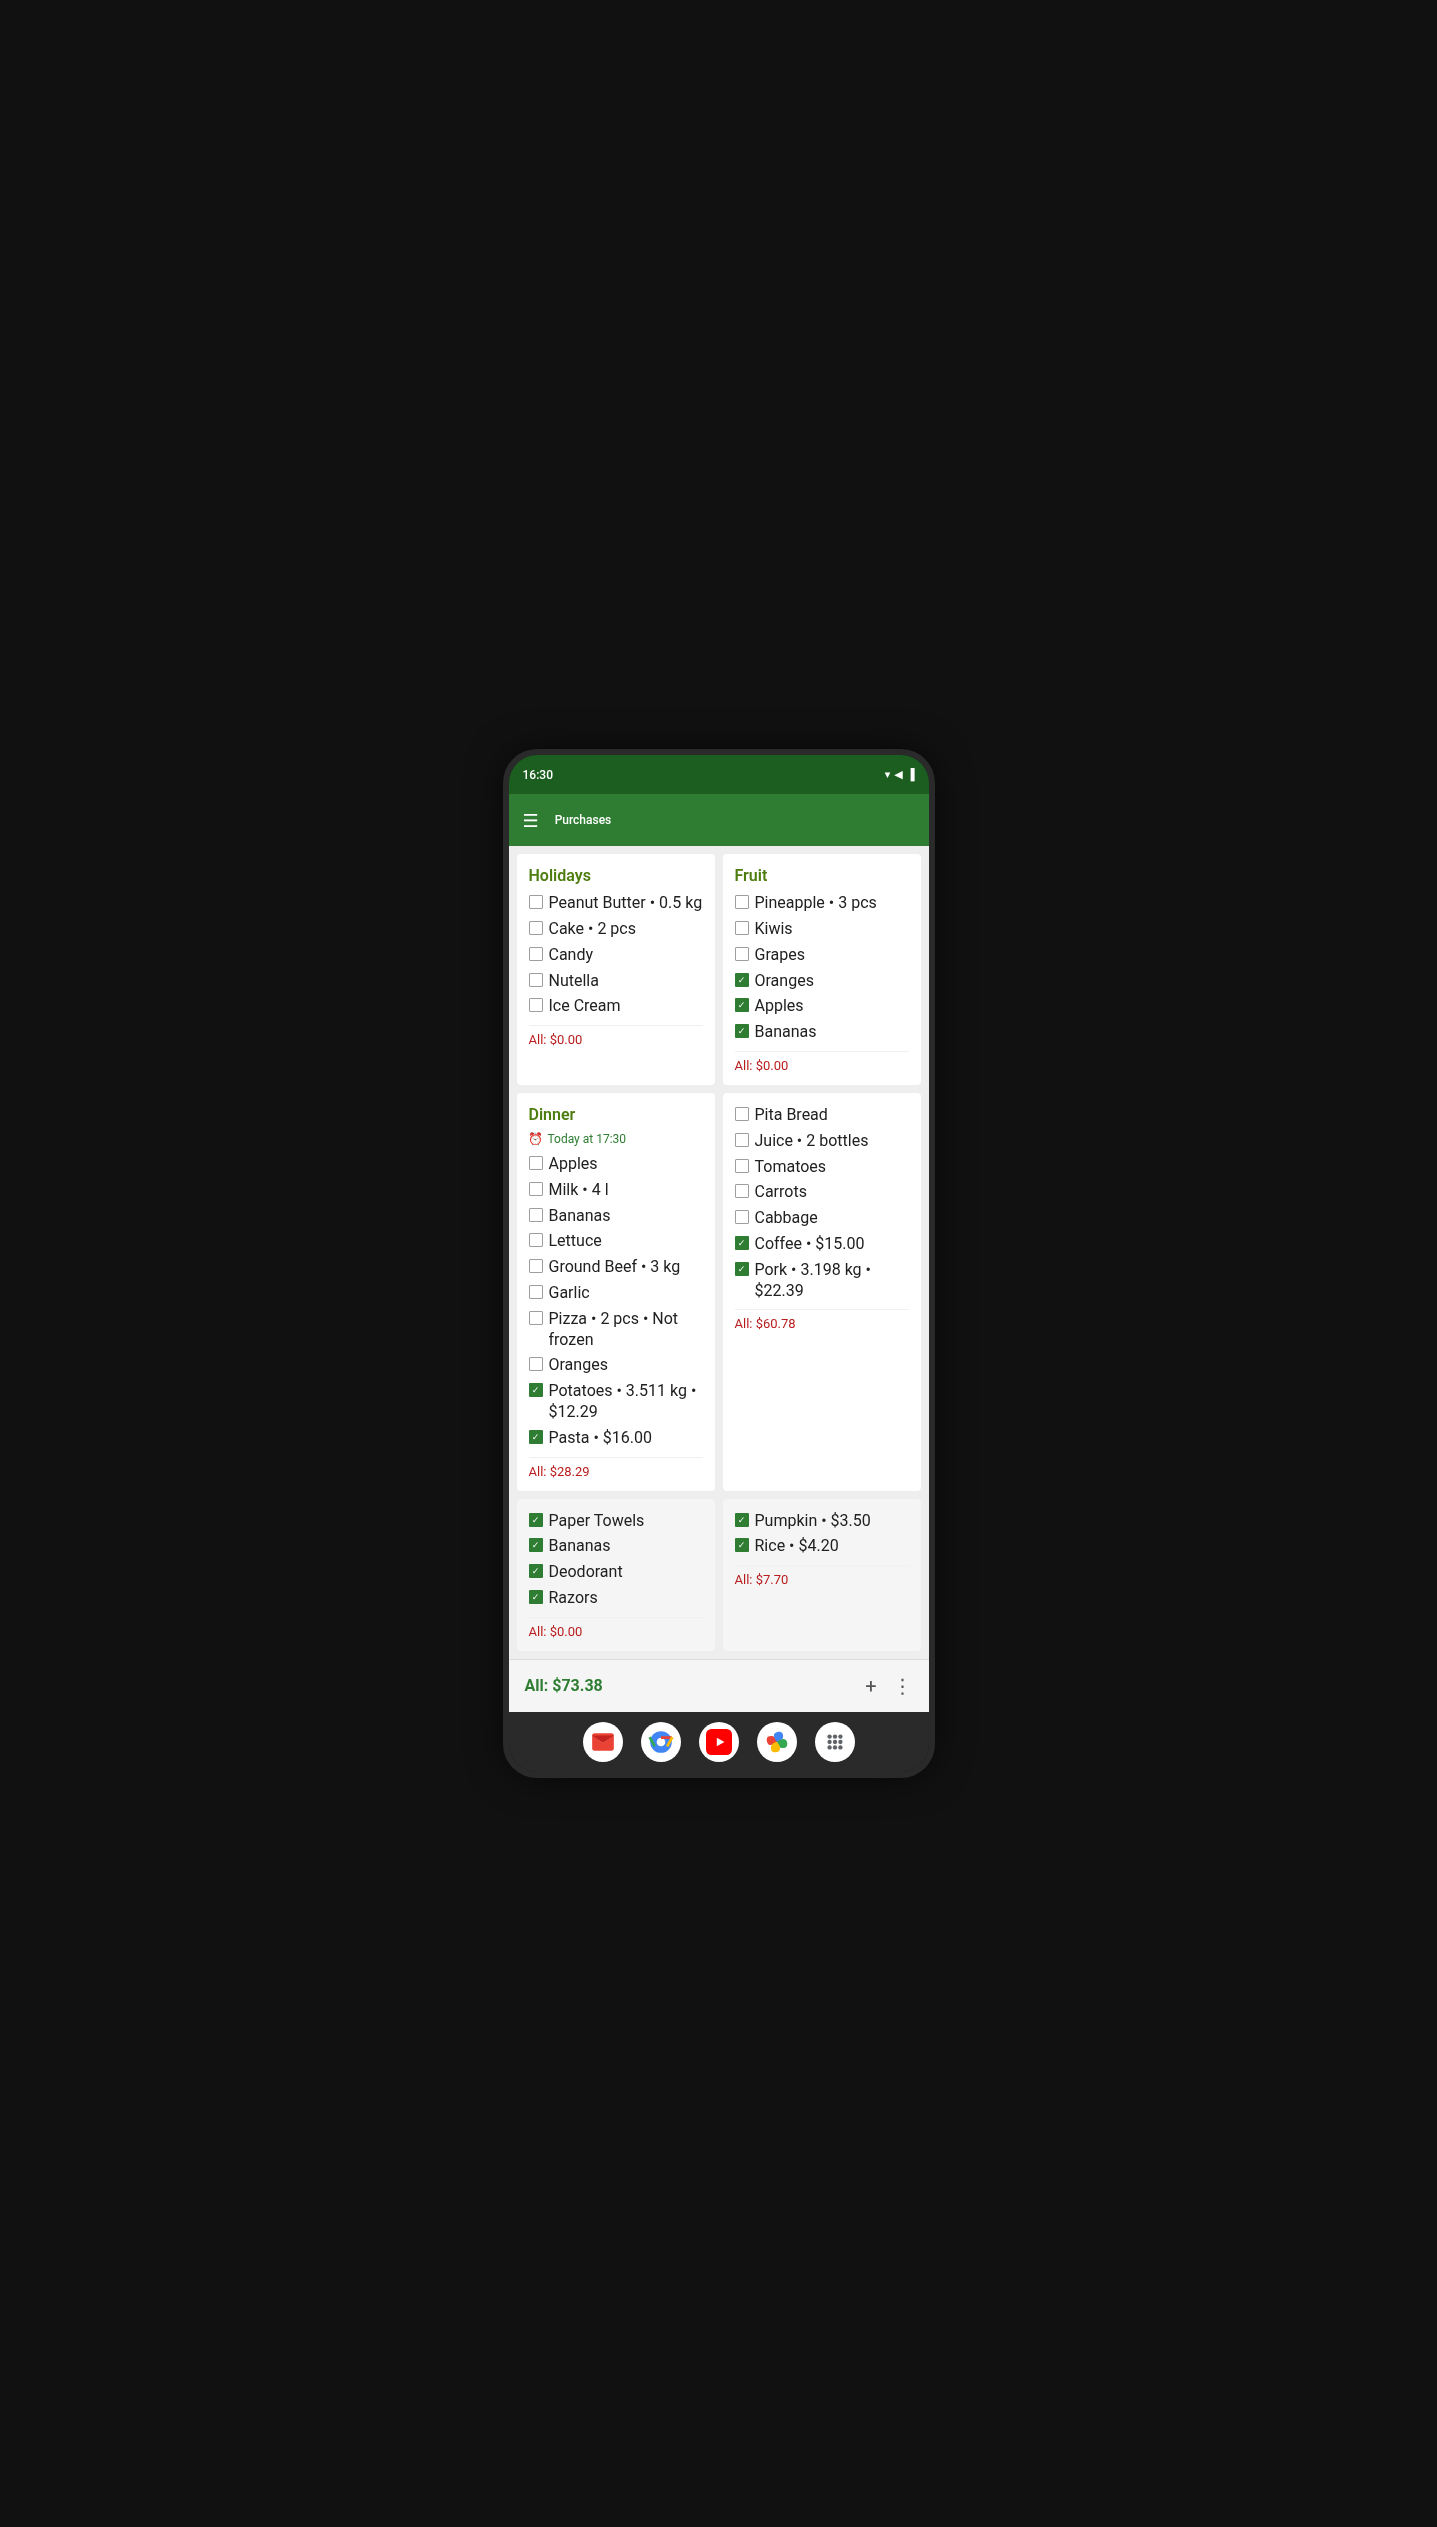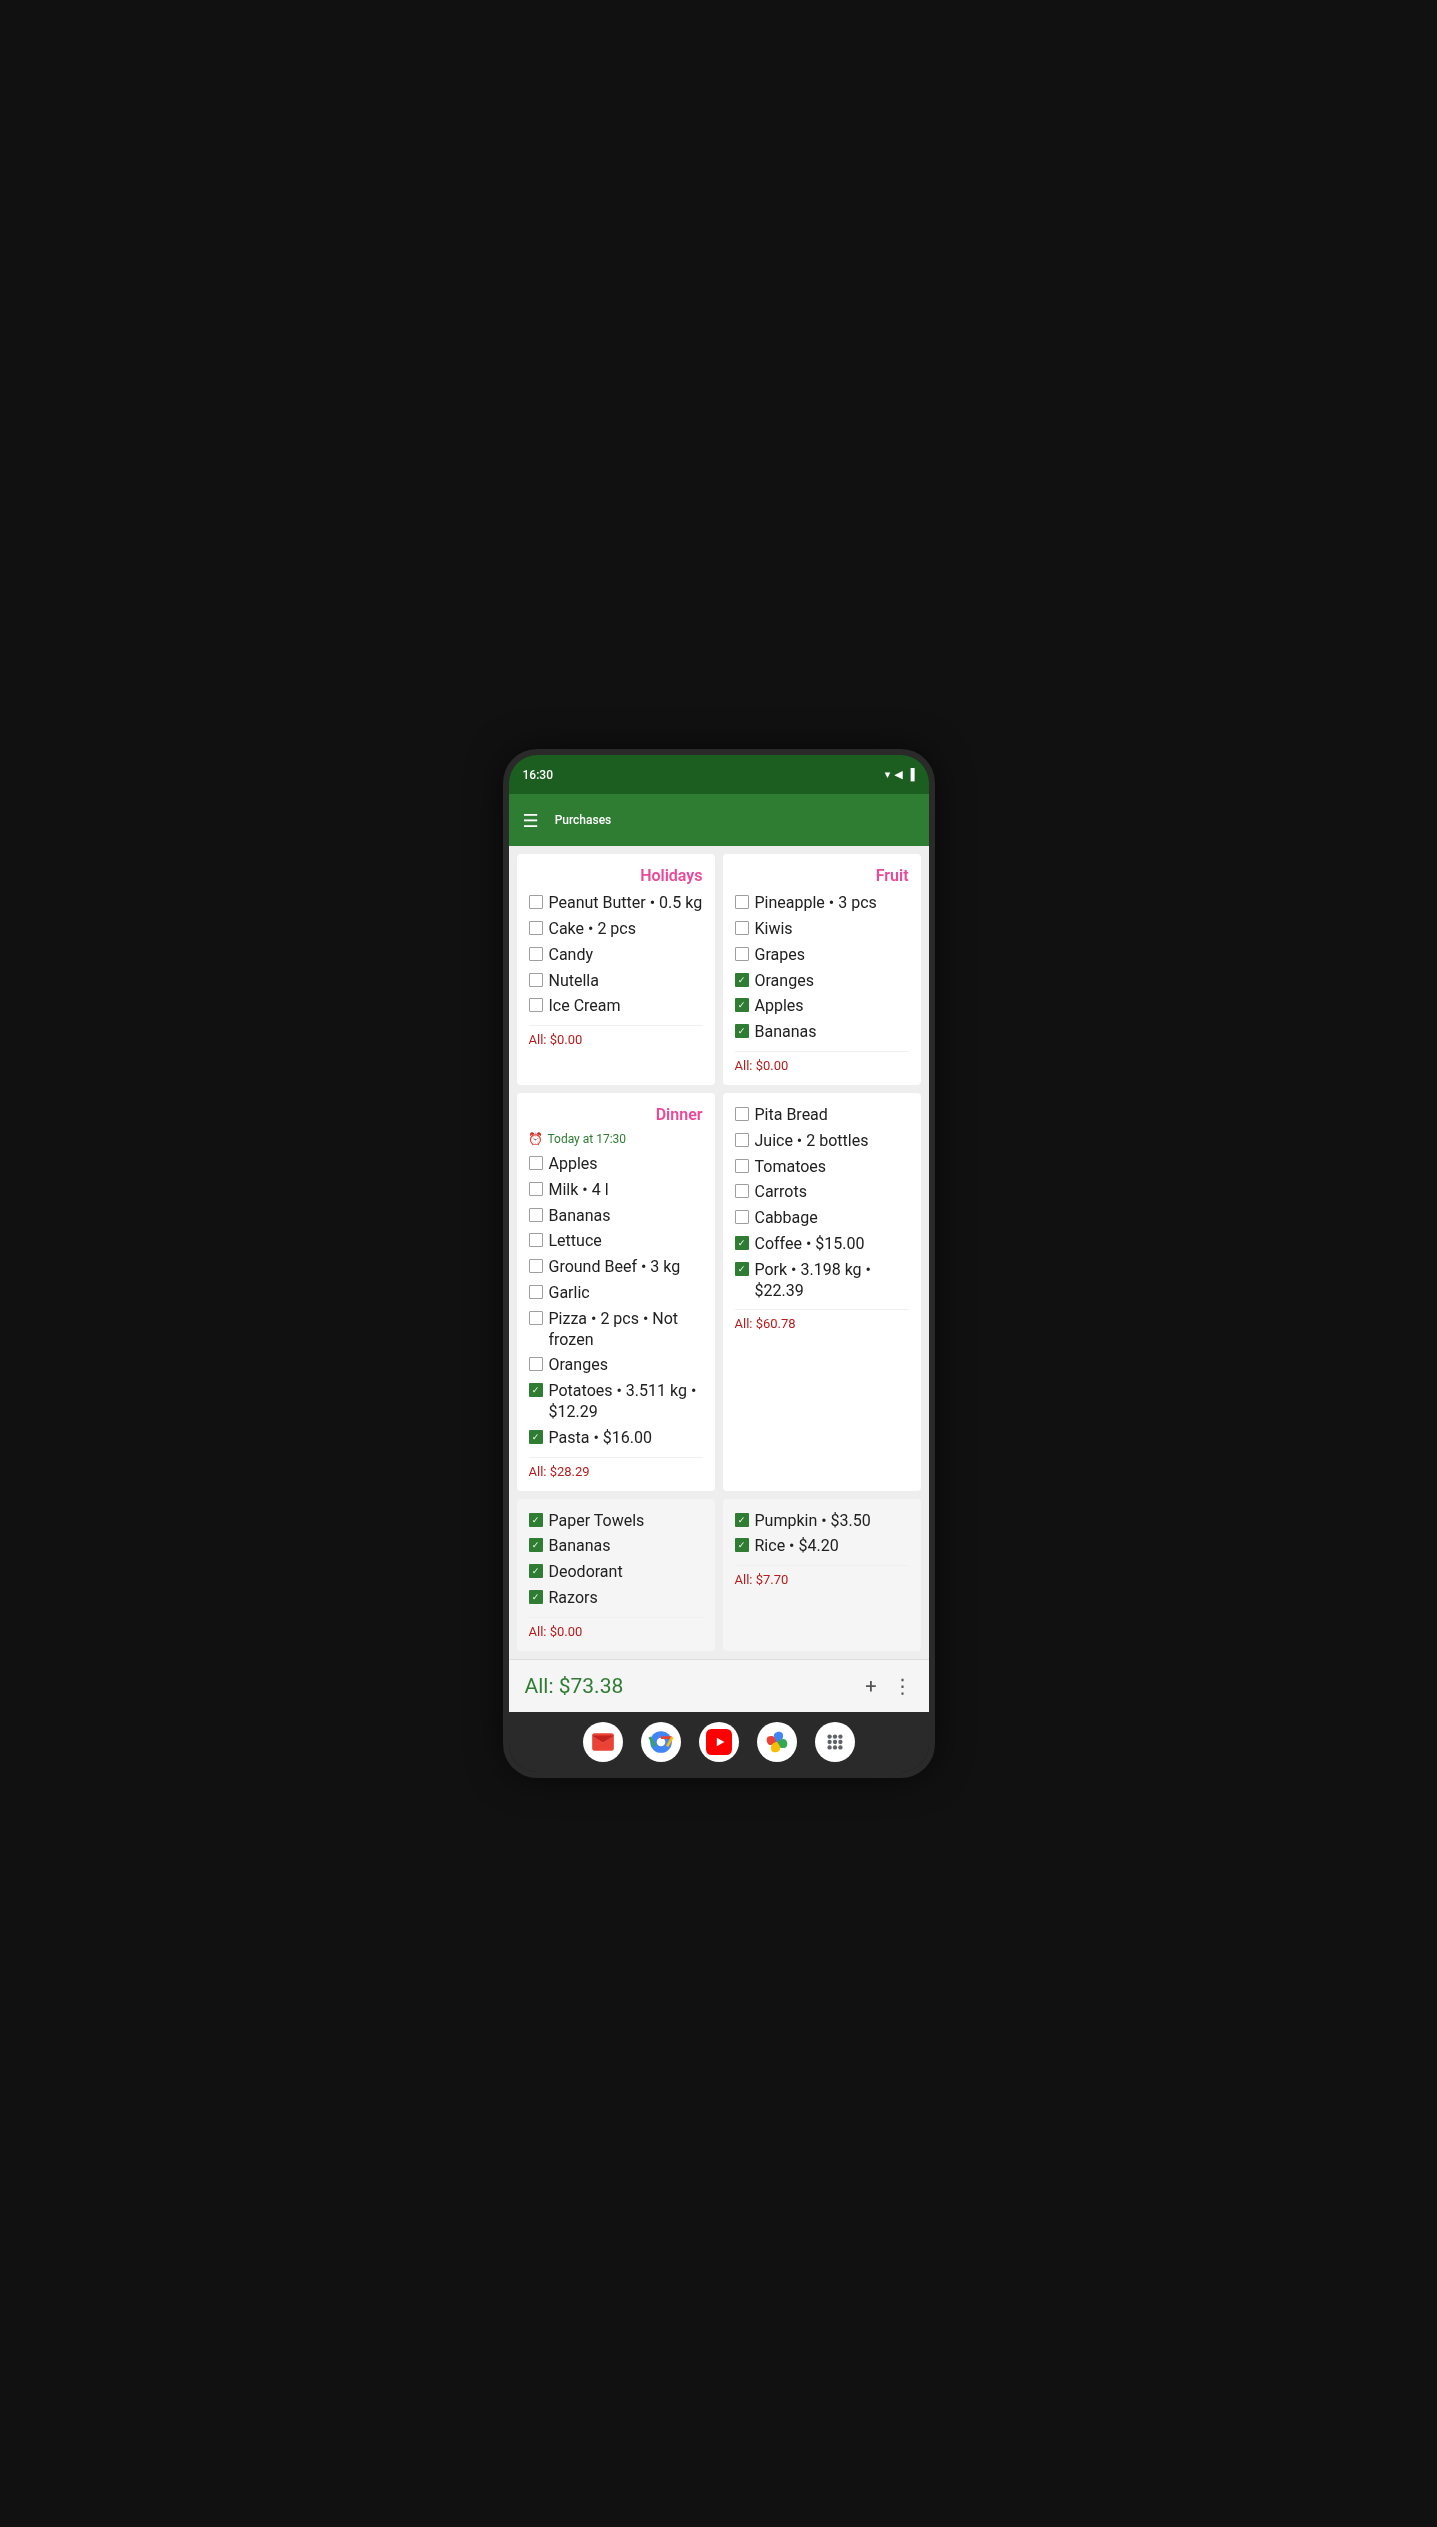--- a/index.html
+++ b/index.html
@@ -80,23 +80,22 @@
 
     .card {
       background: white;
       border-radius: 4px;
       padding: 12px;
     }
 
     .card-title {
       font-size: 16px;
       font-weight: 600;
-      color: #ec4899;
+      color: #4d7c0f;
       margin-bottom: 8px;
-      text-align: right;
     }
 
     .card-subtitle {
       font-size: 12px;
       color: #2e7d32;
       margin-bottom: 8px;
       display: flex;
       align-items: center;
       gap: 4px;
     }
@@ -126,22 +125,22 @@
       background: #f5f5f5;
       border-top: 1px solid #ddd;
       display: flex;
       align-items: center;
       justify-content: space-between;
       padding: 14px 16px;
     }
 
     .total-all {
       color: #2e7d32;
-      font-size: 21px;
-      font-weight: 400;
+      font-size: 16px;
+      font-weight: 700;
     }
 
     .bottom-actions {
       display: flex;
       gap: 16px;
     }
 
     .action-btn {
       color: #555;
       font-size: 20px;

